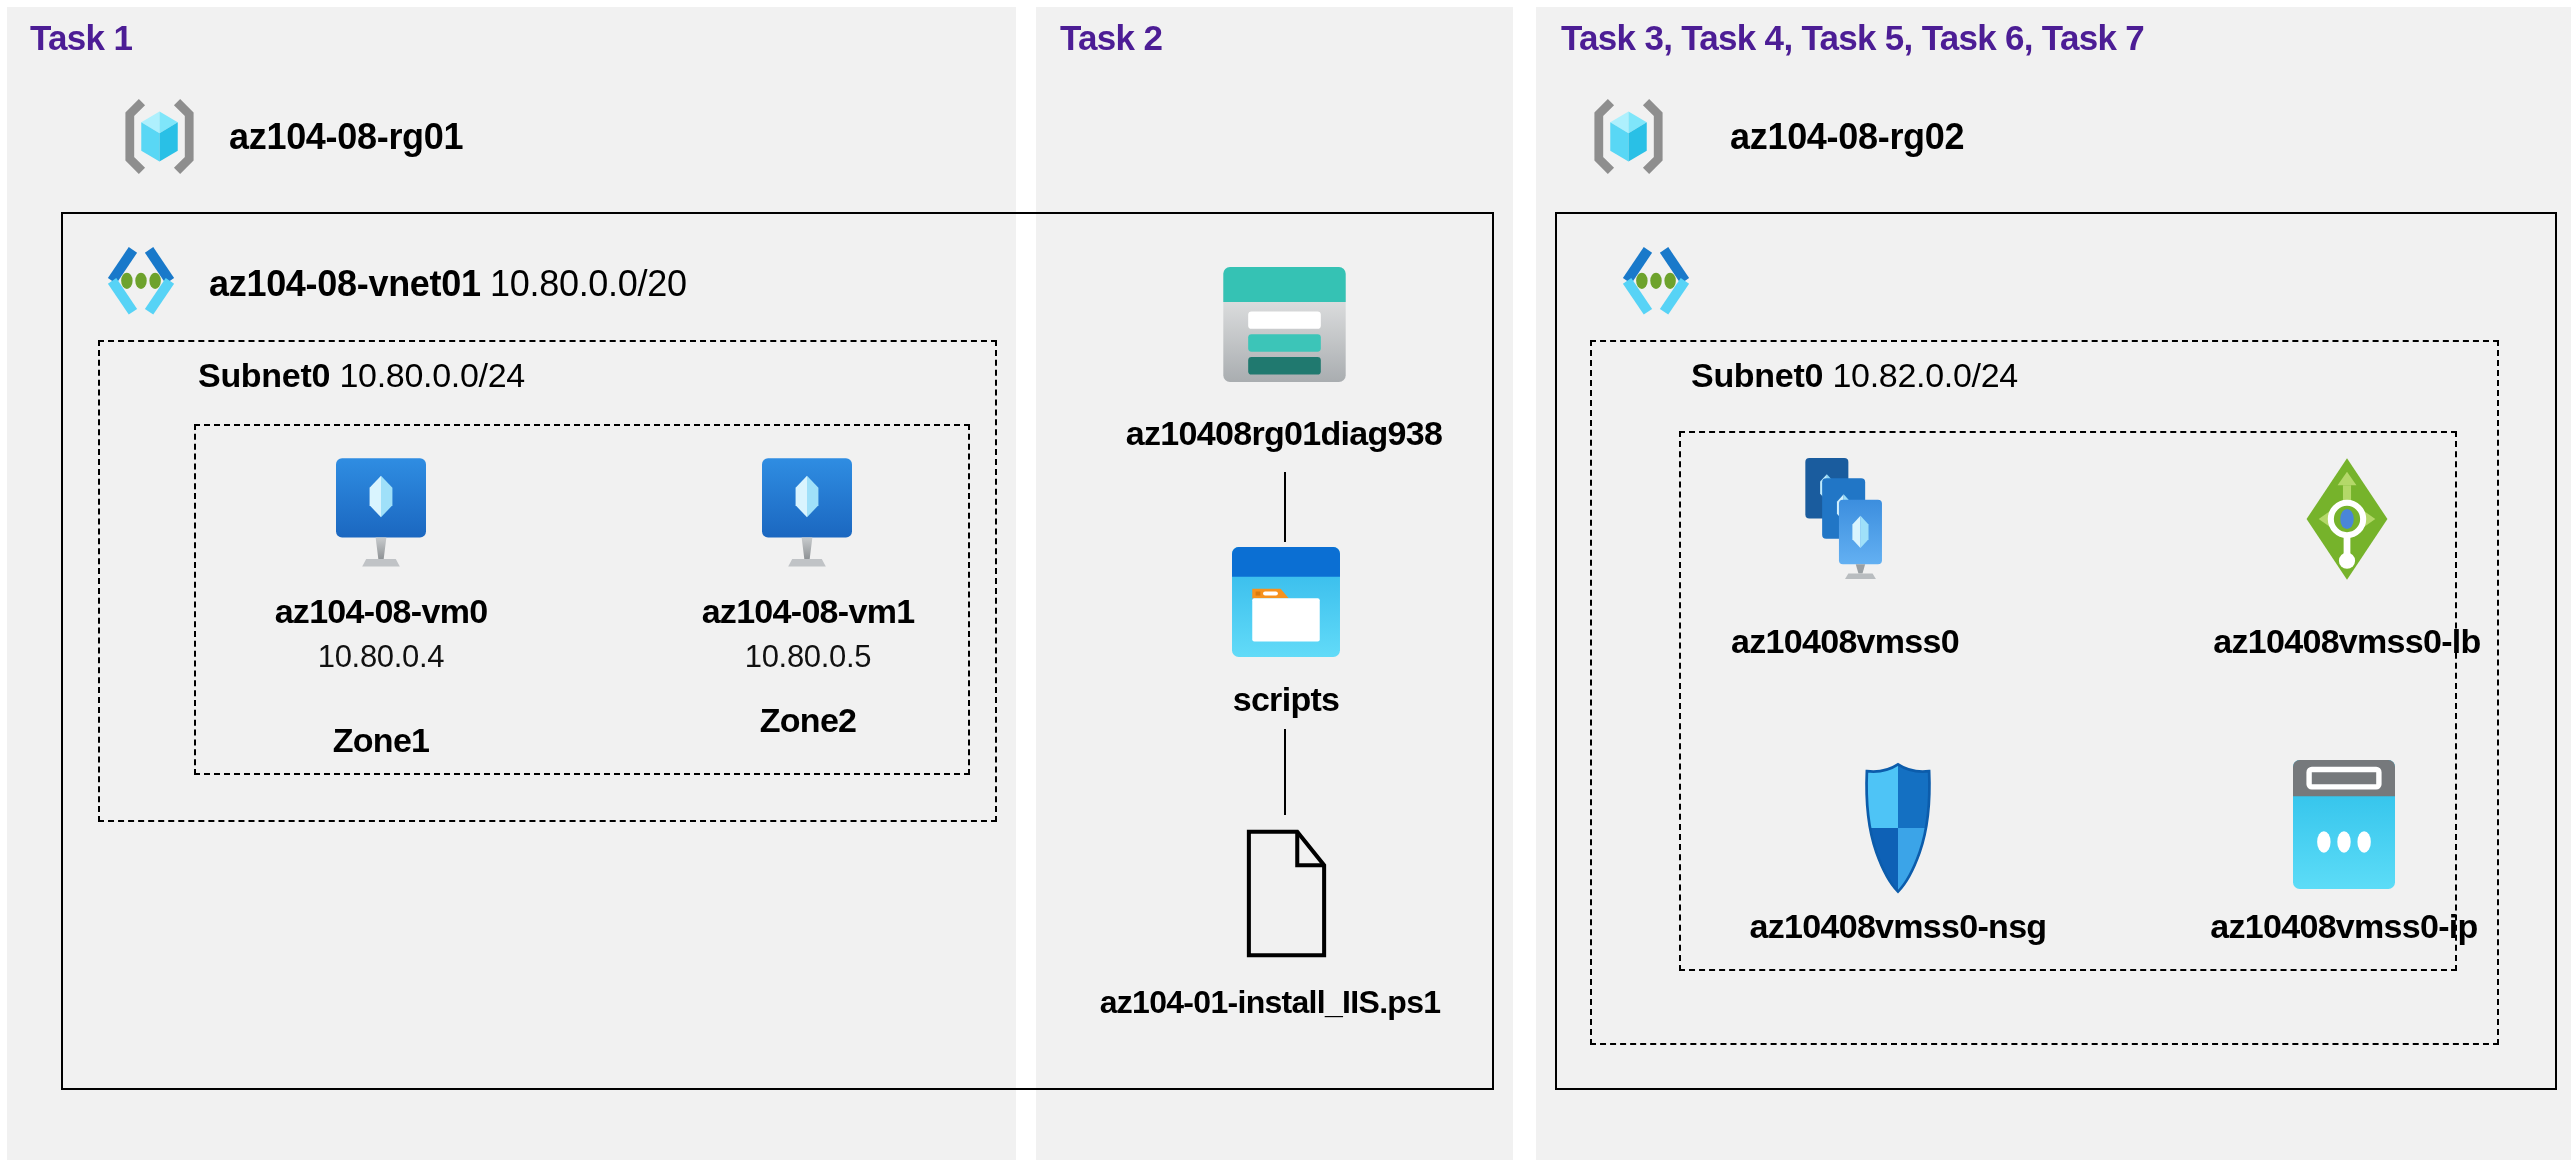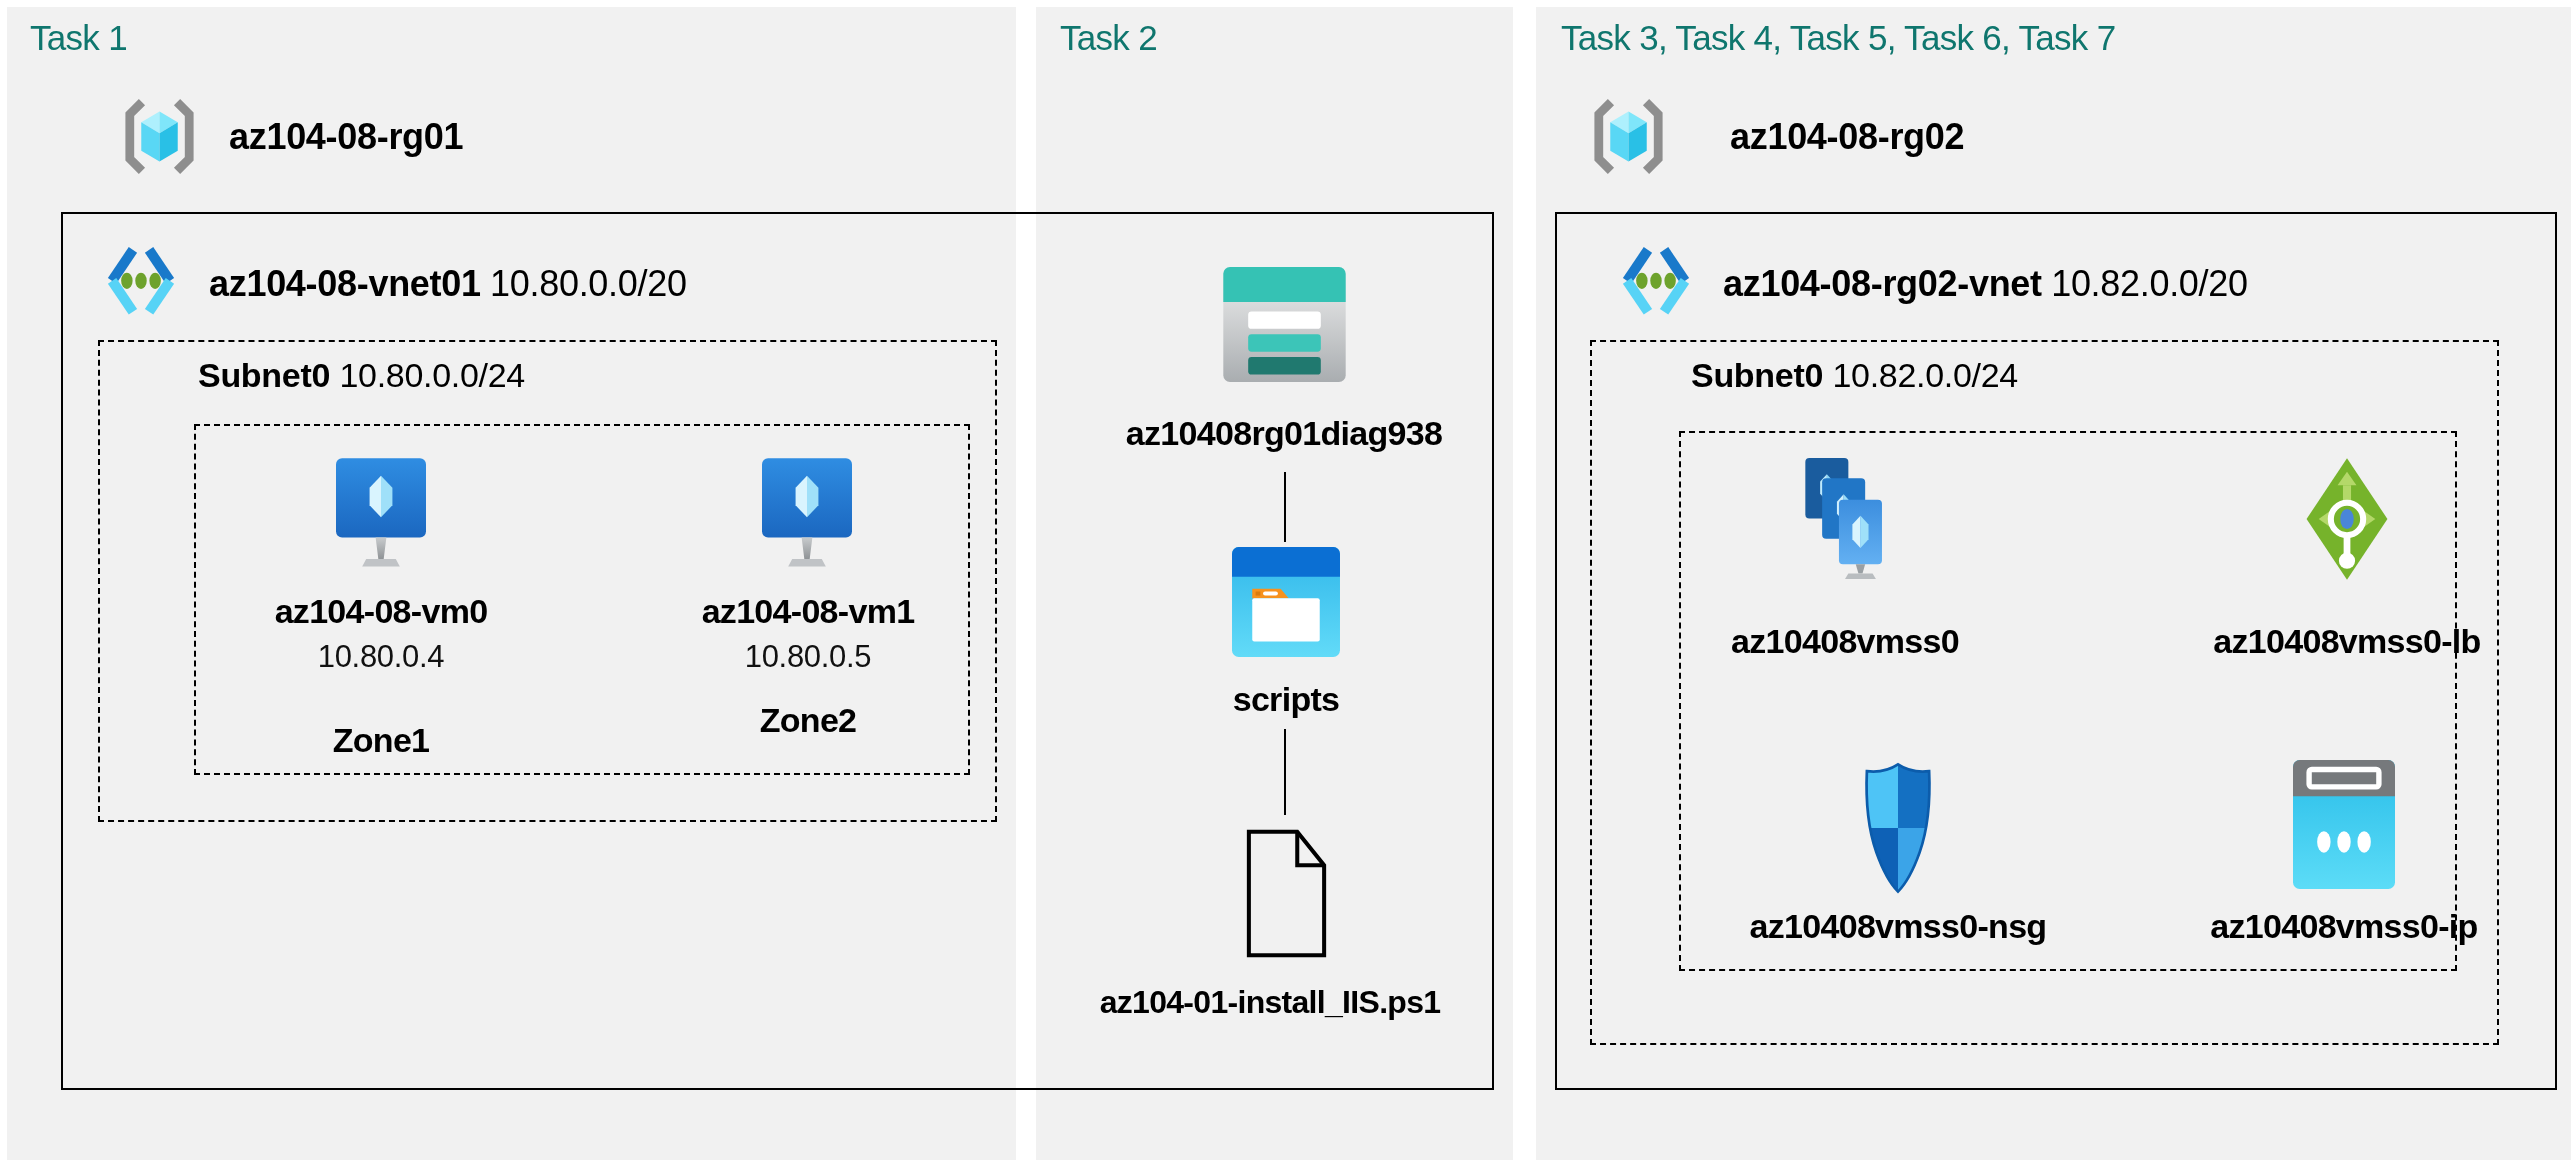--- a/index.html
+++ b/index.html
@@ -11,22 +11,22 @@
     color:#000;
     overflow:hidden;
   }
   .panel{position:absolute;top:6.7px;height:1153px;background:#f1f1f1;}
   .panel.p1{left:6.7px;width:1009px;}
   .panel.p2{left:1036px;width:477px;}
   .panel.p3{left:1536px;width:1035px;}
 
   .task-title{
     position:absolute;
-    font-size:35px;font-weight:normal;letter-spacing:-0.7px;
-    color:#0f766e;white-space:nowrap;
+    font-size:35px;font-weight:bold;letter-spacing:-0.7px;
+    color:#4c1d95;white-space:nowrap;
   }
 
   .blackbox{position:absolute;border:2.7px solid #000;}
   .bb1{left:61px;top:212px;width:1429px;height:874px;}
   .bb2{left:1555px;top:212px;width:998px;height:874px;}
 
   .dashedbox{position:absolute;border:2px dashed #000;}
   .sn1{left:98px;top:340px;width:895px;height:478px;}
   .sn2{left:1590px;top:340px;width:905px;height:701px;}
   .in1{left:194px;top:424px;width:772px;height:347px;}
@@ -193,23 +193,20 @@
 
   <svg class="icon" style="left:1617px;top:241px;" width="78" height="81" viewBox="0 0 116 120">
     <path d="M46 13 L15 59" stroke="#1979ca" stroke-width="15" fill="none"></path>
     <path d="M15 59 L46 105" stroke="#57d3f6" stroke-width="15" fill="none"></path>
     <path d="M70 13 L101 59" stroke="#1979ca" stroke-width="15" fill="none"></path>
     <path d="M101 59 L70 105" stroke="#57d3f6" stroke-width="15" fill="none"></path>
     <ellipse cx="37" cy="59" rx="8.5" ry="12" fill="#6da22c"></ellipse>
     <ellipse cx="58" cy="59" rx="8.5" ry="12" fill="#6da22c"></ellipse>
     <ellipse cx="79" cy="59" rx="8.5" ry="12" fill="#6da22c"></ellipse>
   </svg>
-  <div class="rowlabel" style="left:1723px;top:263px;">
-    <span class="nm">az104-08-rg02-vnet</span><span class="cidr">10.82.0.0/20</span>
-  </div>
 
   <div class="rowlabel sublabel" style="left:1691px;top:356px;">
     <span class="nm">Subnet0</span><span class="cidr">10.82.0.0/24</span>
   </div>
 
   <svg class="icon" style="left:1805px;top:458px;" width="80" height="121" viewBox="0 0 118 180">
     <defs>
       <linearGradient id="gvmssf" x1="0" y1="0" x2="0" y2="1">
         <stop offset="0" stop-color="#3c8ede"></stop>
           <stop offset="1" stop-color="#63b0f2"></stop>

